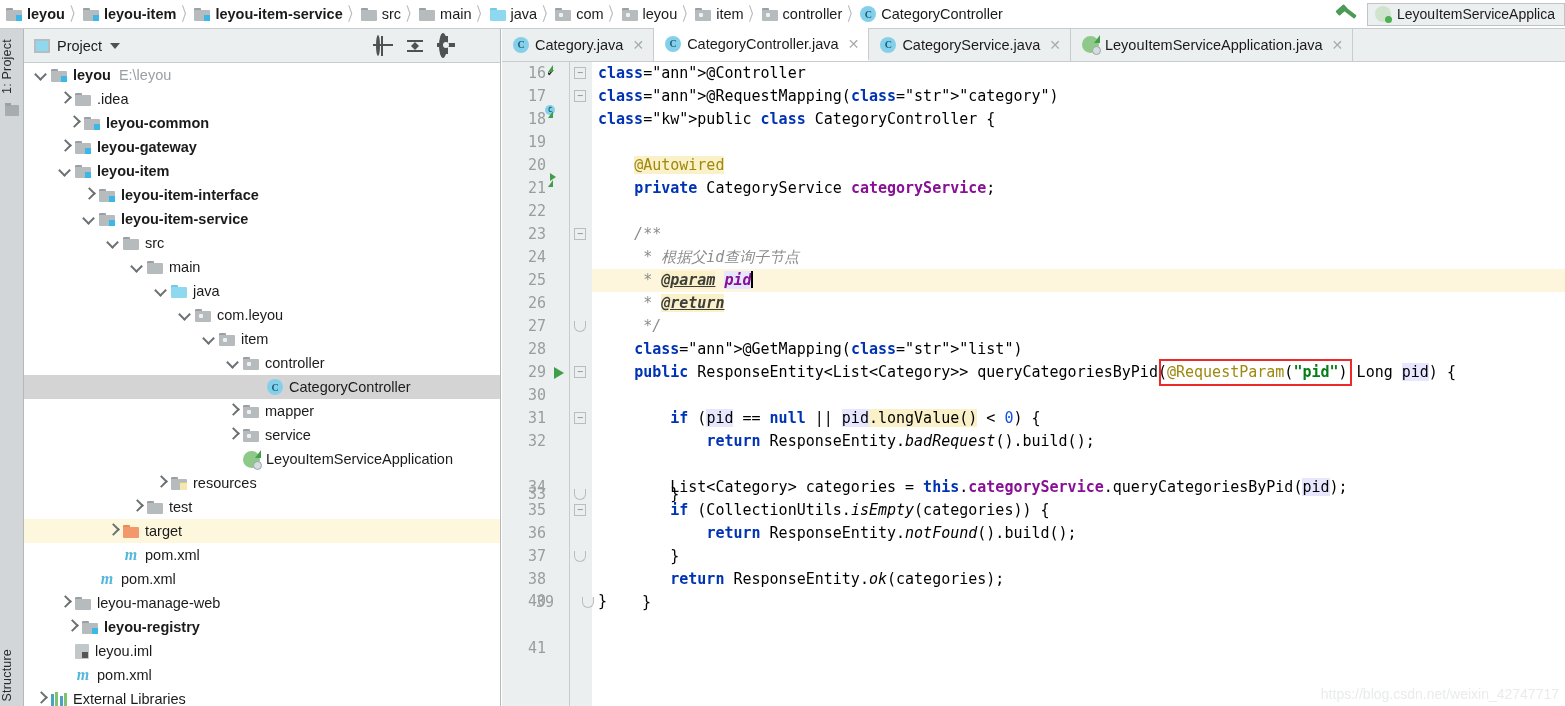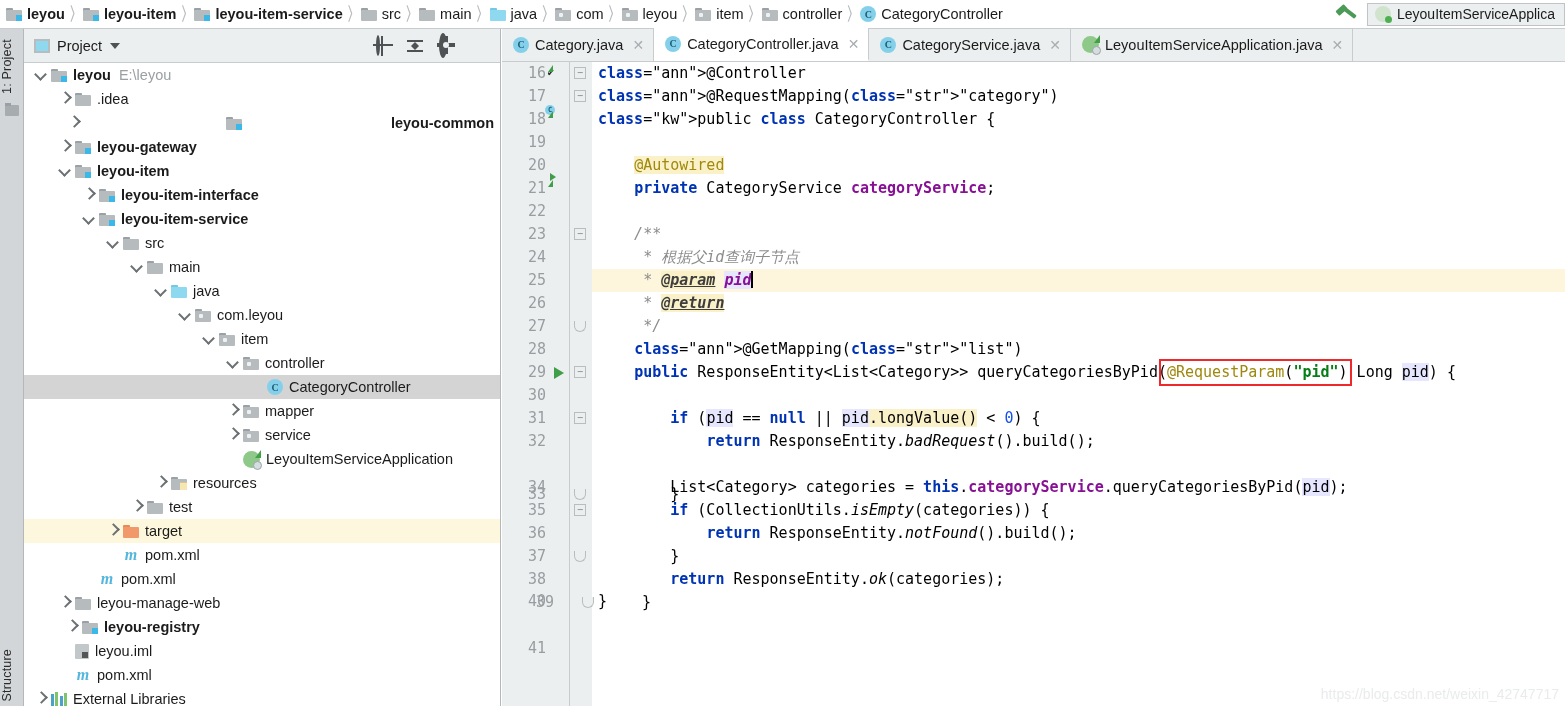--- a/index.html
+++ b/index.html
@@ -395,21 +395,21 @@
         <span class="sub-lbl">E:\leyou</span>
       </div>
       <div class="tree-row" style="padding-left: 34px;">
         <span class="arrow right"></span>
         <span class="ic ic-folder">
           <span class="tab"></span>
           <span class="body"></span>
         </span>
         <span class="lbl">.idea</span>
       </div>
-      <div class="tree-row bold" style="padding-left: 43px; justify-content: space-between;">
+      <div class="tree-row bold" style="padding-left: 43px;">
         <span class="arrow right"></span>
         <span class="ic ic-folder mod">
           <span class="tab"></span>
           <span class="body"></span>
           <span class="badge"></span>
         </span>
         <span class="lbl">leyou-common</span>
       </div>
       <div class="tree-row bold" style="padding-left: 34px;">
         <span class="arrow right"></span>

